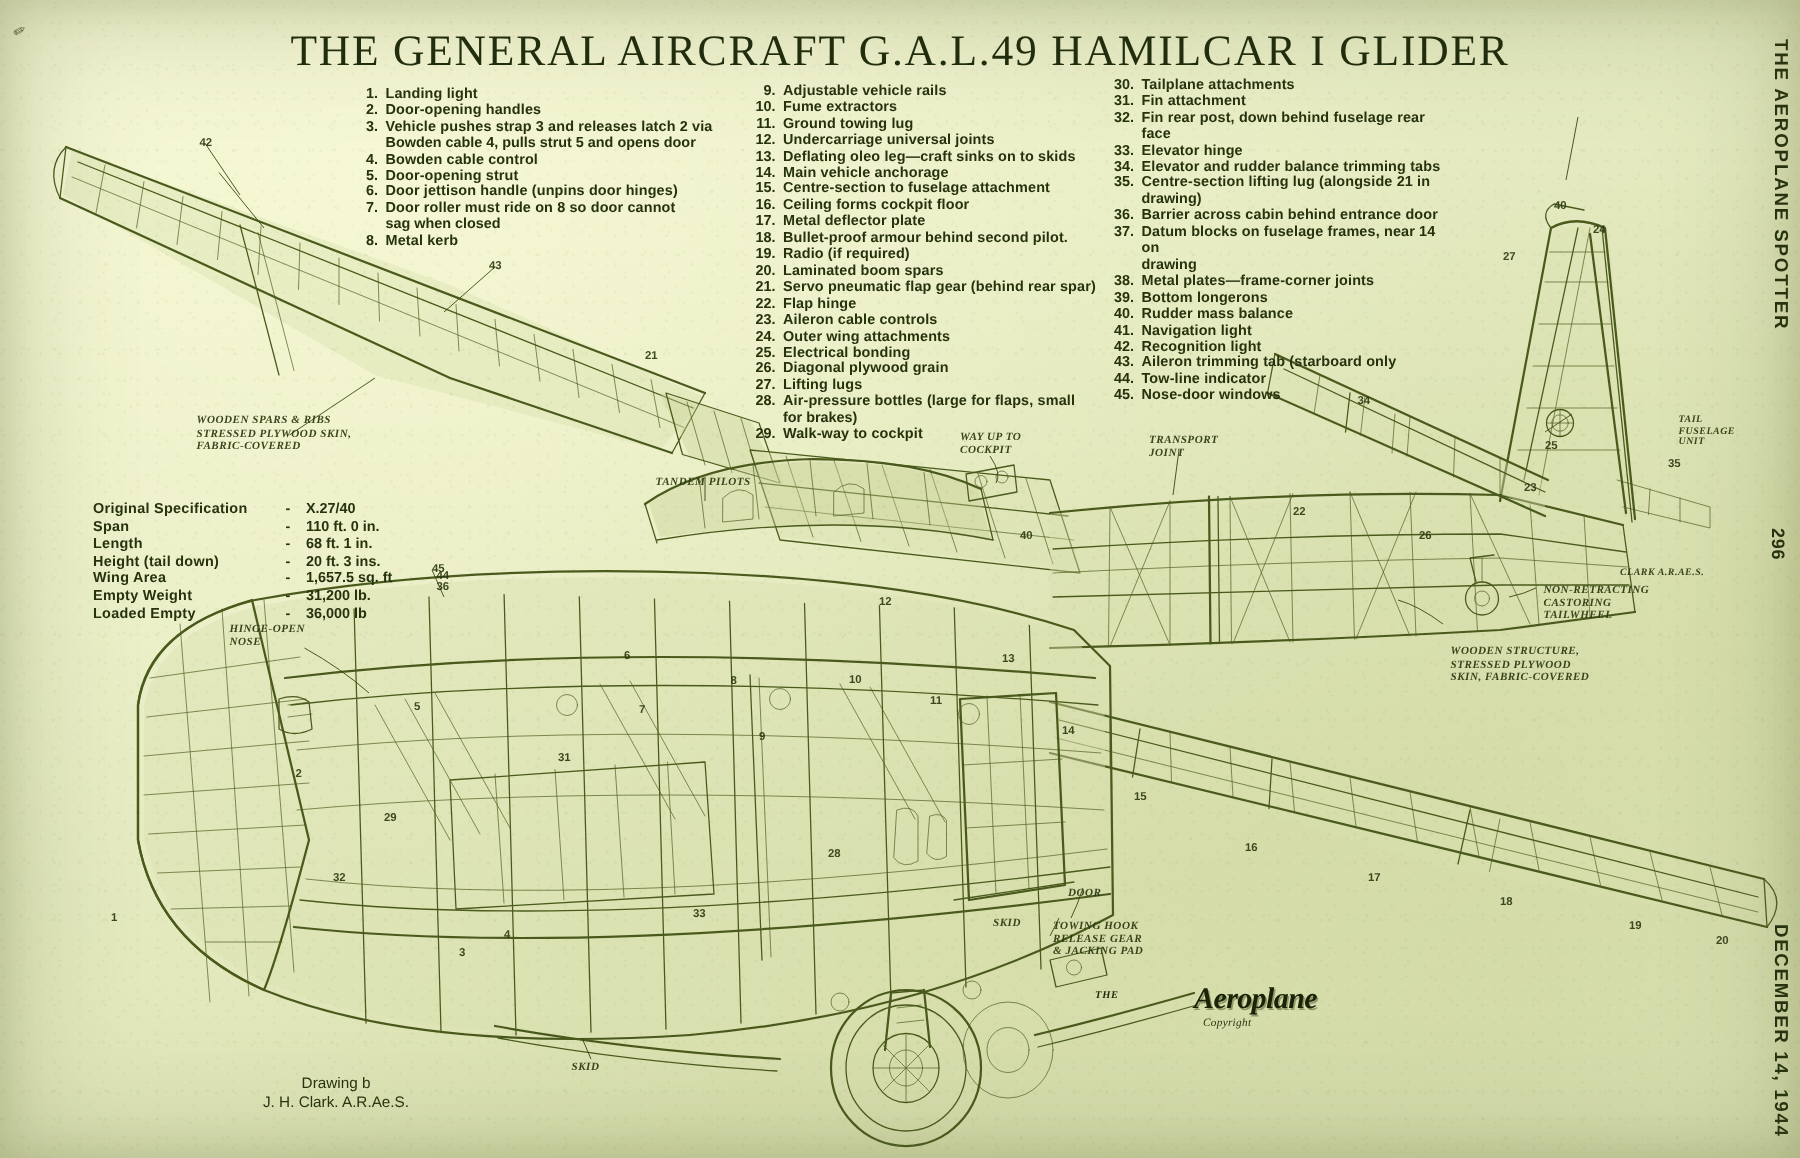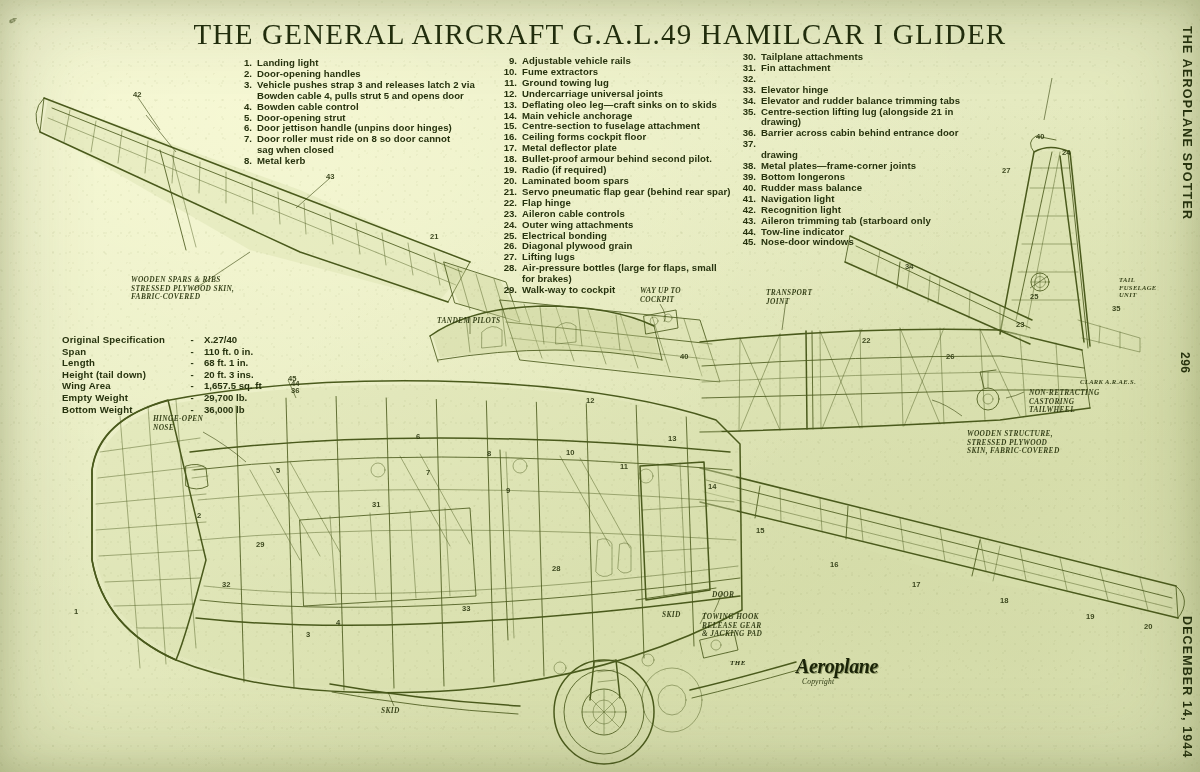--- a/index.html
+++ b/index.html
@@ -595,40 +595,42 @@
       <div class="keyrow">
         <span class="keynum">30.</span>
         <span class="keytxt">Tailplane attachments</span>
       </div>
       <div class="keyrow">
         <span class="keynum">31.</span>
         <span class="keytxt">Fin attachment</span>
       </div>
       <div class="keyrow">
         <span class="keynum">32.</span>
+        <span class="keytxt">Fin rear post, down behind fuselage rear face</span>
       </div>
       <div class="keyrow">
         <span class="keynum">33.</span>
         <span class="keytxt">Elevator hinge</span>
       </div>
       <div class="keyrow">
         <span class="keynum">34.</span>
         <span class="keytxt">Elevator and rudder balance trimming tabs</span>
       </div>
       <div class="keyrow">
         <span class="keynum">35.</span>
         <span class="keytxt">Centre-section lifting lug (alongside 21 in</span>
       </div>
       <div class="keycont">drawing)</div>
       <div class="keyrow">
         <span class="keynum">36.</span>
         <span class="keytxt">Barrier across cabin behind entrance door</span>
       </div>
       <div class="keyrow">
         <span class="keynum">37.</span>
+        <span class="keytxt">Datum blocks on fuselage frames, near 14 on</span>
       </div>
       <div class="keycont">drawing</div>
       <div class="keyrow">
         <span class="keynum">38.</span>
         <span class="keytxt">Metal plates—frame-corner joints</span>
       </div>
       <div class="keyrow">
         <span class="keynum">39.</span>
         <span class="keytxt">Bottom longerons</span>
       </div>
@@ -680,24 +682,24 @@
         <span class="specval">20 ft. 3 ins.</span>
       </div>
       <div class="specrow">
         <span class="speclabel">Wing Area</span>
         <span class="specdash">-</span>
         <span class="specval">1,657.5 sq. ft</span>
       </div>
       <div class="specrow">
         <span class="speclabel">Empty Weight</span>
         <span class="specdash">-</span>
-        <span class="specval">29,700 lb.</span>
+        <span class="specval">31,200 lb.</span>
       </div>
       <div class="specrow">
-        <span class="speclabel">Bottom Weight</span>
+        <span class="speclabel">Loaded Empty</span>
         <span class="specdash">-</span>
         <span class="specval">36,000 lb</span>
       </div>
     </div>
 
   <div class="hand" style="left:131px;top:276px;">WOODEN SPARS &amp; RIBS
 STRESSED PLYWOOD SKIN,
 FABRIC-COVERED</div>
   <div class="hand" style="left:153px;top:415px;">HINGE-OPEN
 NOSE</div>
@@ -762,20 +764,24 @@
   <div class="num" style="left:372px;top:500px;">31</div>
   <div class="num" style="left:222px;top:580px;">32</div>
   <div class="num" style="left:462px;top:604px;">33</div>
   <div class="num" style="left:1112px;top:304px;">35</div>
   <div class="num" style="left:291px;top:386px;">36</div>
 
   <div class="railtop">THE AEROPLANE SPOTTER</div>
   <div class="railpage">296</div>
   <div class="raildate">DECEMBER 14, 1944</div>
 
+  <div class="credit">
+    <div>Drawing b</div>
+    <div>J. H. Clark. A.R.Ae.S.</div>
+  </div>
 
   <div class="logo">
     <span class="the">THE</span>
     <span class="aero">Aeroplane</span>
     <span class="cr">Copyright</span>
   </div>
 
   <div id="grain"></div>
   <div id="vignette"></div>
 </div>

